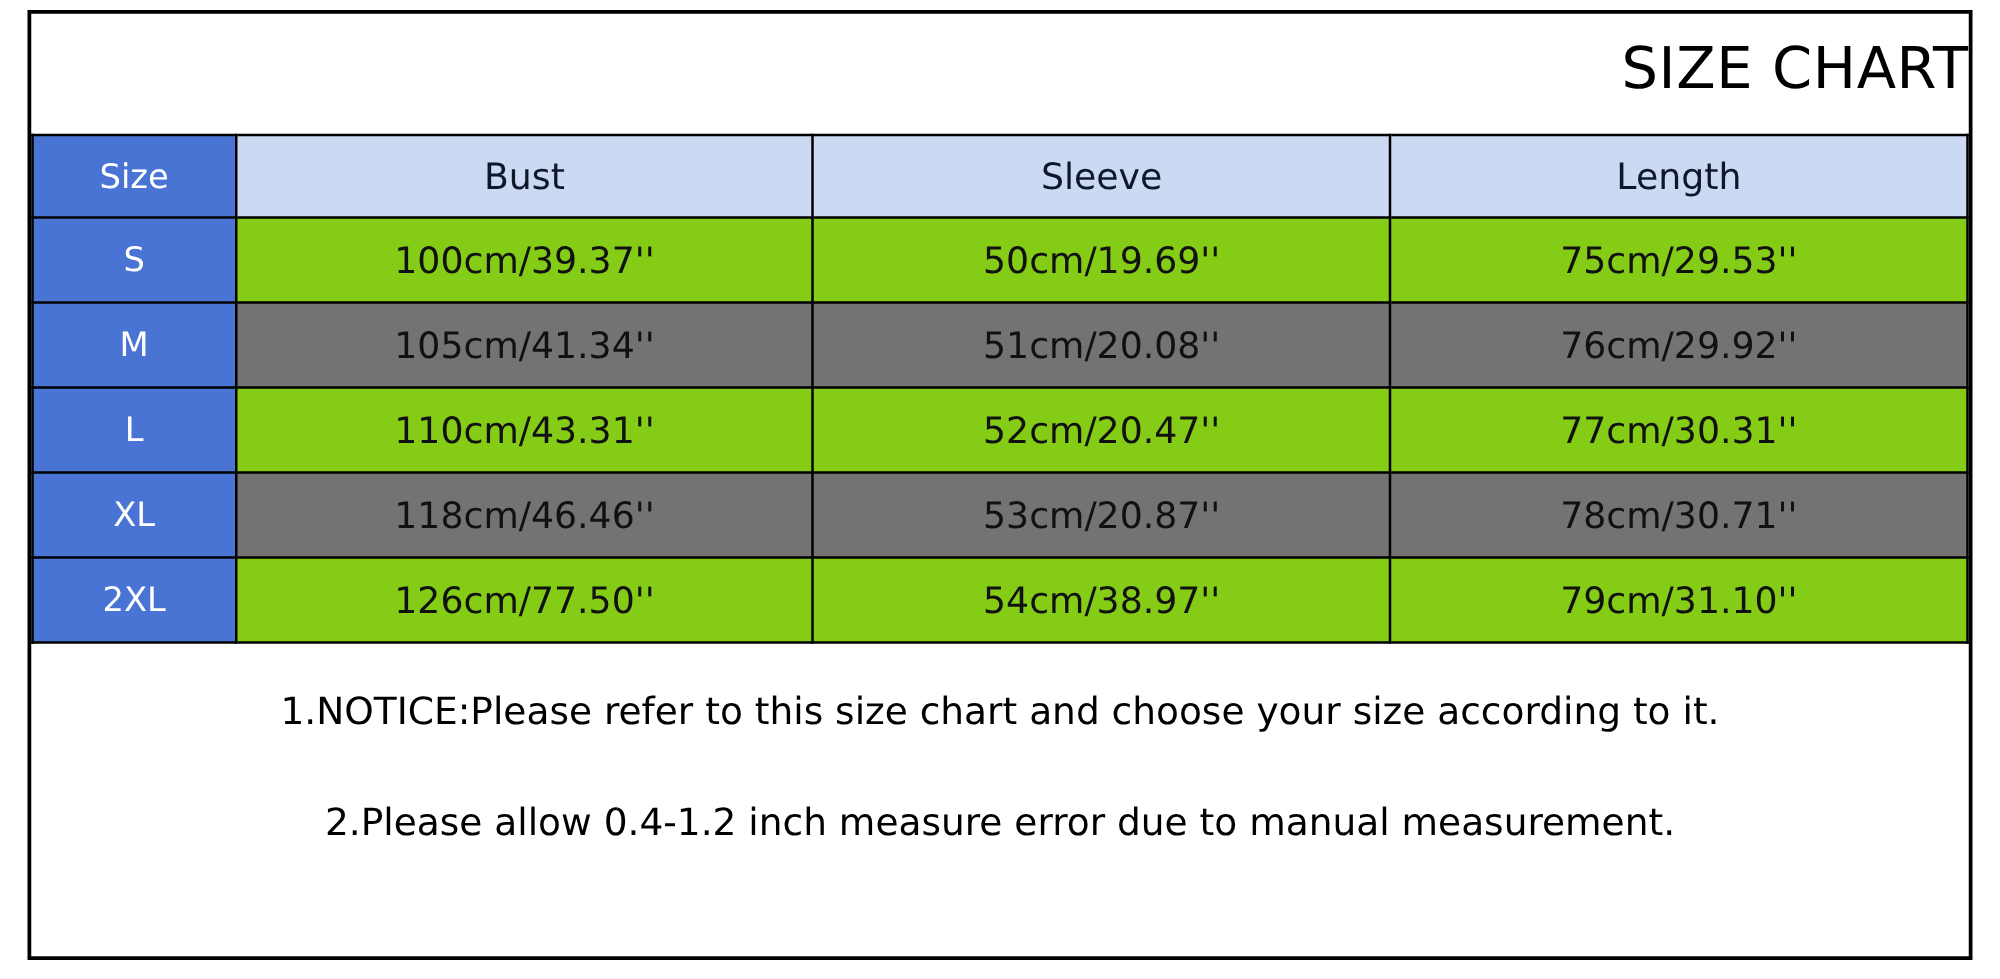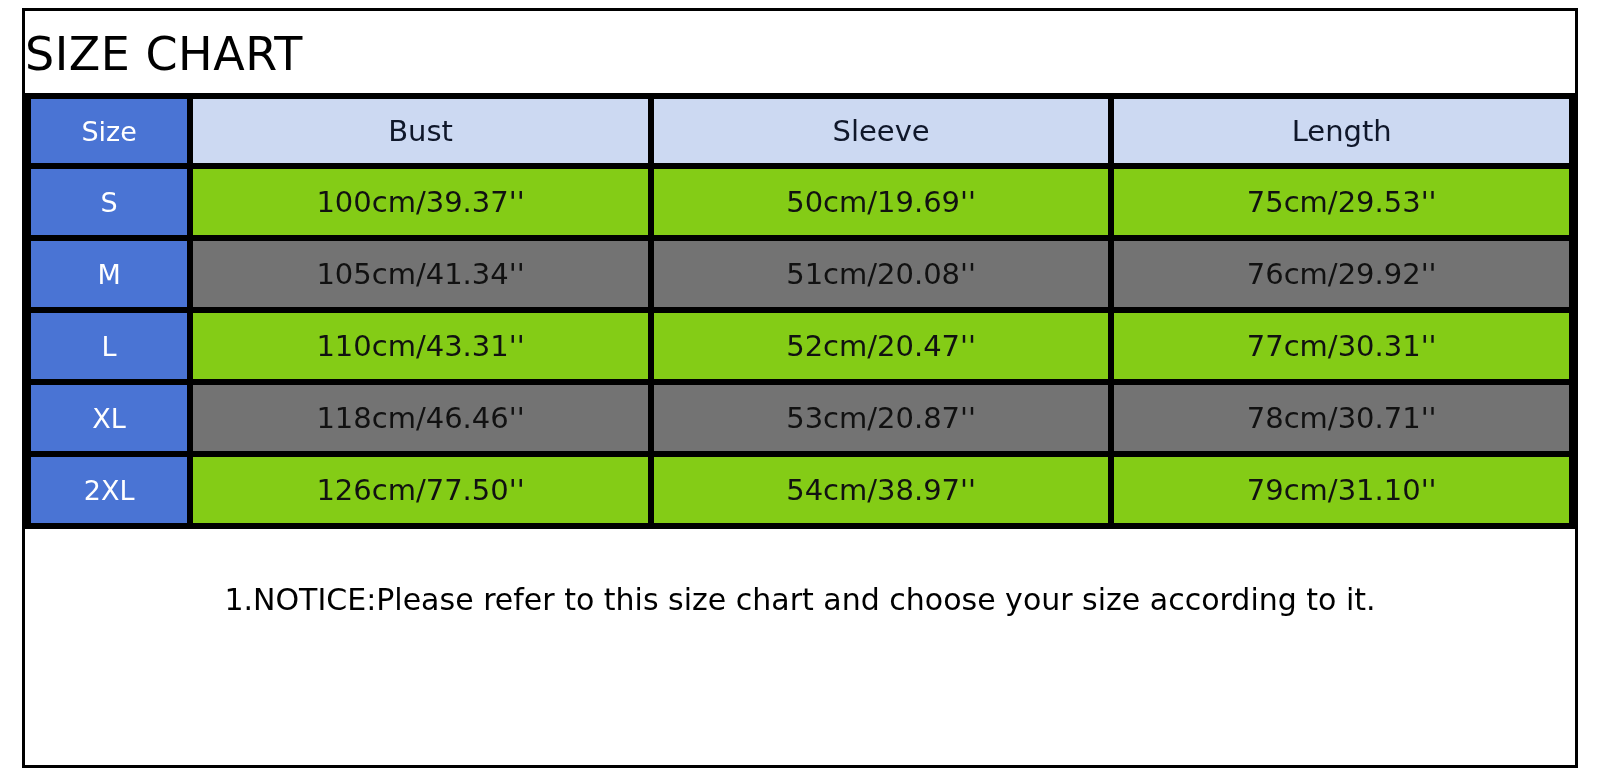--- a/index.html
+++ b/index.html
@@ -17,36 +17,36 @@
     position: absolute;
     left: 22px;
     top: 8px;
     width: 1556px;
     height: 760px;
     border: 3px solid #000000;
     background: #ffffff;
     box-sizing: border-box;
   }
   .chart-title {
-    text-align: left;
+    text-align: right;
     font-size: 46px;
     color: #000000;
     line-height: 1;
     padding-top: 20px;
-    padding-bottom: 16px;
+    padding-bottom: 30px;
     letter-spacing: 0.5px;
     font-family: "DejaVu Sans", sans-serif;
   }
   table.size-table {
     width: 100%;
     border-collapse: collapse;
     table-layout: fixed;
   }
   table.size-table td, table.size-table th {
-    border: 6px solid #000000;
+    border: 2px solid #000000;
     text-align: center;
     font-weight: normal;
     padding: 0;
   }
   .col-size { width: 10.5%; }
   .col-data { width: 29.8%; }
 
   th.head-size {
     background: #4a74d4;
     color: #ffffff;
@@ -76,21 +76,20 @@
   tr.row-even td.cell-data { background: #737373; }
 
   .notes {
     padding: 38px 30px 0 30px;
     text-align: center;
   }
   .note-line {
     font-size: 30px;
     color: #000000;
     line-height: 1.1;
-    margin-top: 16px;
   }
   .note-line.second {
     margin-top: 56px;
   }
 </style>
 </head>
 <body>
 
 <div class="chart-frame">
 
@@ -140,15 +139,16 @@
         <td class="cell-size">2XL</td>
         <td class="cell-data">126cm/77.50''</td>
         <td class="cell-data">54cm/38.97''</td>
         <td class="cell-data">79cm/31.10''</td>
       </tr>
     </tbody>
   </table>
 
   <div class="notes">
     <div class="note-line">1.NOTICE:Please refer to this size chart and choose your size according to it.</div>
+    <div class="note-line second">2.Please allow 0.4-1.2 inch measure error due to manual measurement.</div>
   </div>
 
 </div>
 
 </body></html>

